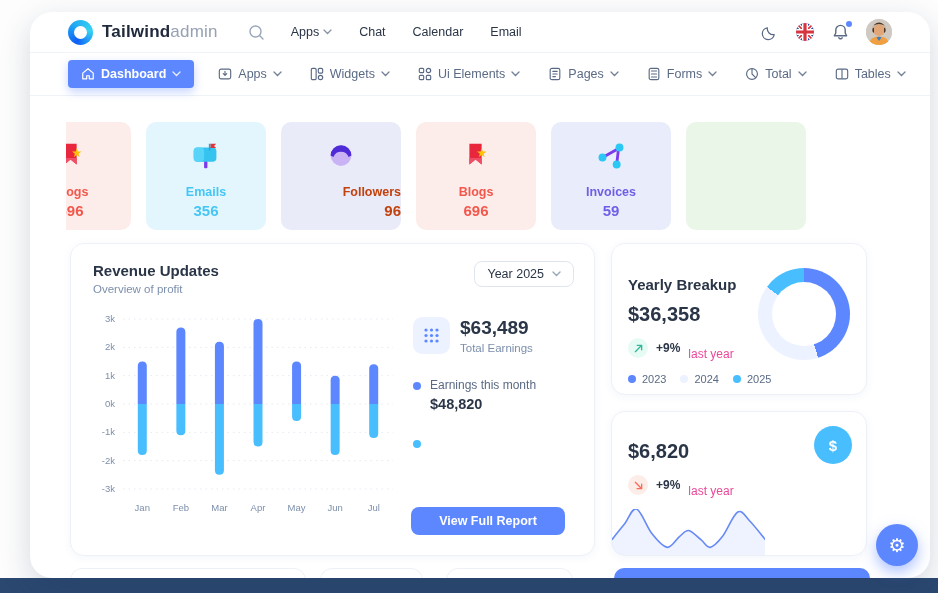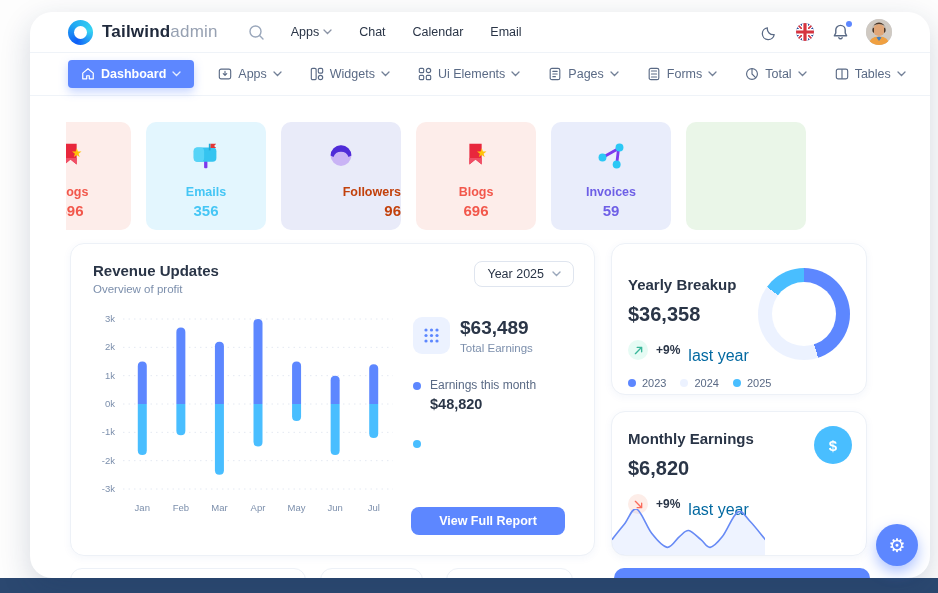--- a/index.html
+++ b/index.html
@@ -72,21 +72,21 @@
     border:none; border-radius:8px; height:28px; font-size:12.5px; font-weight:600; cursor:pointer;
     font-family:inherit; }
 
   .right-col { width:256px; display:flex; flex-direction:column; gap:16px; }
   .yearly-card { height:152px; padding:32px 16px; position:relative; }
   .amount { font-size:20px; font-weight:700; color:#2A3547; margin-top:10px; }
   .badge-row { display:flex; align-items:center; gap:8px; margin-top:9px; }
   .badge-circ { width:20px; height:20px; border-radius:50%; display:flex; align-items:center; justify-content:center; }
   .badge-up { background:#E6FBF4; } .badge-down { background:#FDEDE8; }
   .chg { font-size:12px; font-weight:600; color:#2A3547; }
-  .chg-lbl { font-size:16px; color:#0369a1;margin-top:12px; }
+  .chg-lbl { font-size:12px; color:#ec4899;margin-top:12px; }
   .y-legend { display:flex; align-items:center; gap:14px; margin-top:12px; }
   .y-leg-item { display:flex; align-items:center; gap:6px; font-size:11px; color:#5A6A85; }
   .y-leg-dot { width:8px; height:8px; border-radius:50%; }
   .donut { position:absolute; right:16px; top:24px; width:92px; height:92px; border-radius:50%; }
   .donut::after { content:""; position:absolute; inset:14px; background:#fff; border-radius:50%; }
 
   .monthly-card { height:145px; padding:18px 16px; position:relative; overflow:hidden; }
   .dollar-fab { position:absolute; right:14px; top:14px; width:38px; height:38px; border-radius:50%;
     background:#49BEFF; color:#fff; display:flex; align-items:center; justify-content:center;
     font-size:15px; font-weight:700; cursor:pointer; }
@@ -480,21 +480,20 @@
               </span>
               <span class="y-leg-item">
                 <span class="y-leg-dot" style="background:#49BEFF"></span>
                 <span>2025</span>
               </span>
             </div>
           <div class="donut" id="donut" style="background: conic-gradient(rgb(93, 135, 255) 0%, rgb(93, 135, 255) 45%, rgb(236, 242, 255) 45%, rgb(236, 242, 255) 85%, rgb(73, 190, 255) 85%, rgb(73, 190, 255) 100%);"></div>
         </div>
 
         <div class="card monthly-card">
-          <div class="card-title">Monthly Earnings</div>
           <div class="dollar-fab">$</div>
           <div class="amount">$6,820</div>
           <div class="badge-row">
             <span class="badge-circ badge-down">
               <svg width="9" height="9" viewBox="0 0 10 10">
                   <path d="M1.5 1.5 8.5 8.5 M8.5 3.5 V8.5 H3.5" fill="none" stroke="#FA6B5B" stroke-width="1.5" stroke-linecap="round" stroke-linejoin="round"></path>
                 </svg>
             </span>
             <span class="chg">+9%</span>
             <span class="chg-lbl">last year</span>

